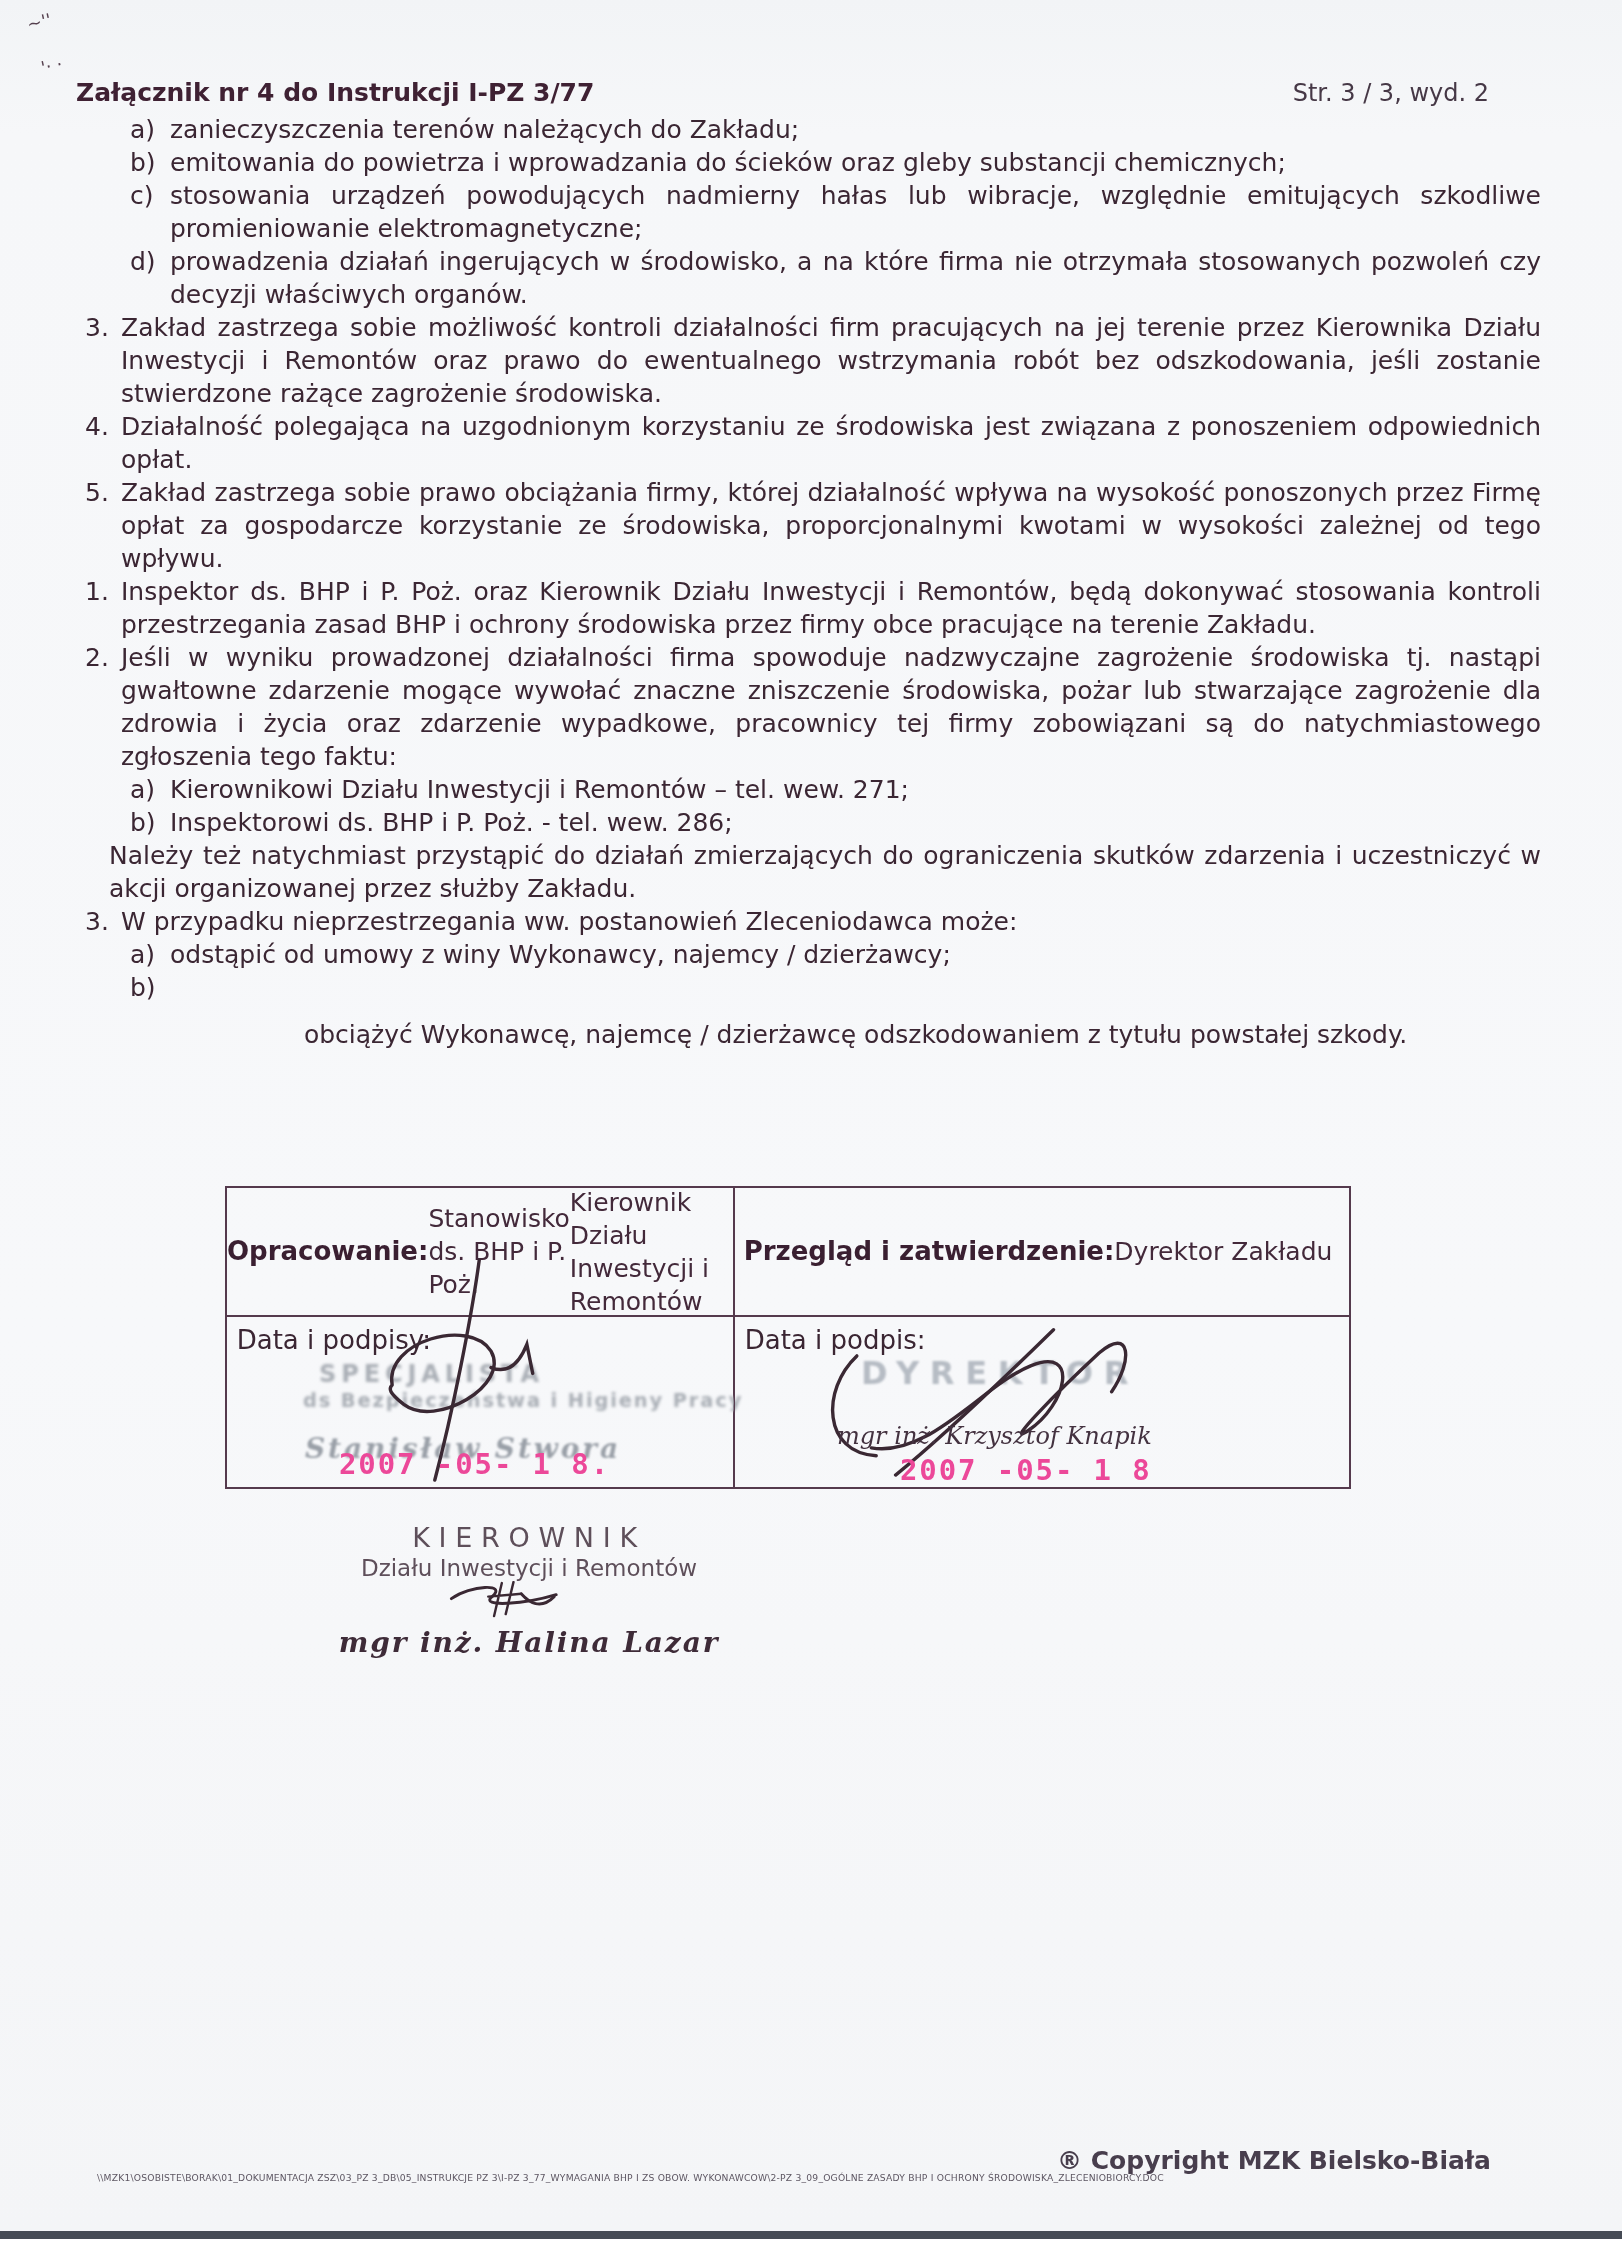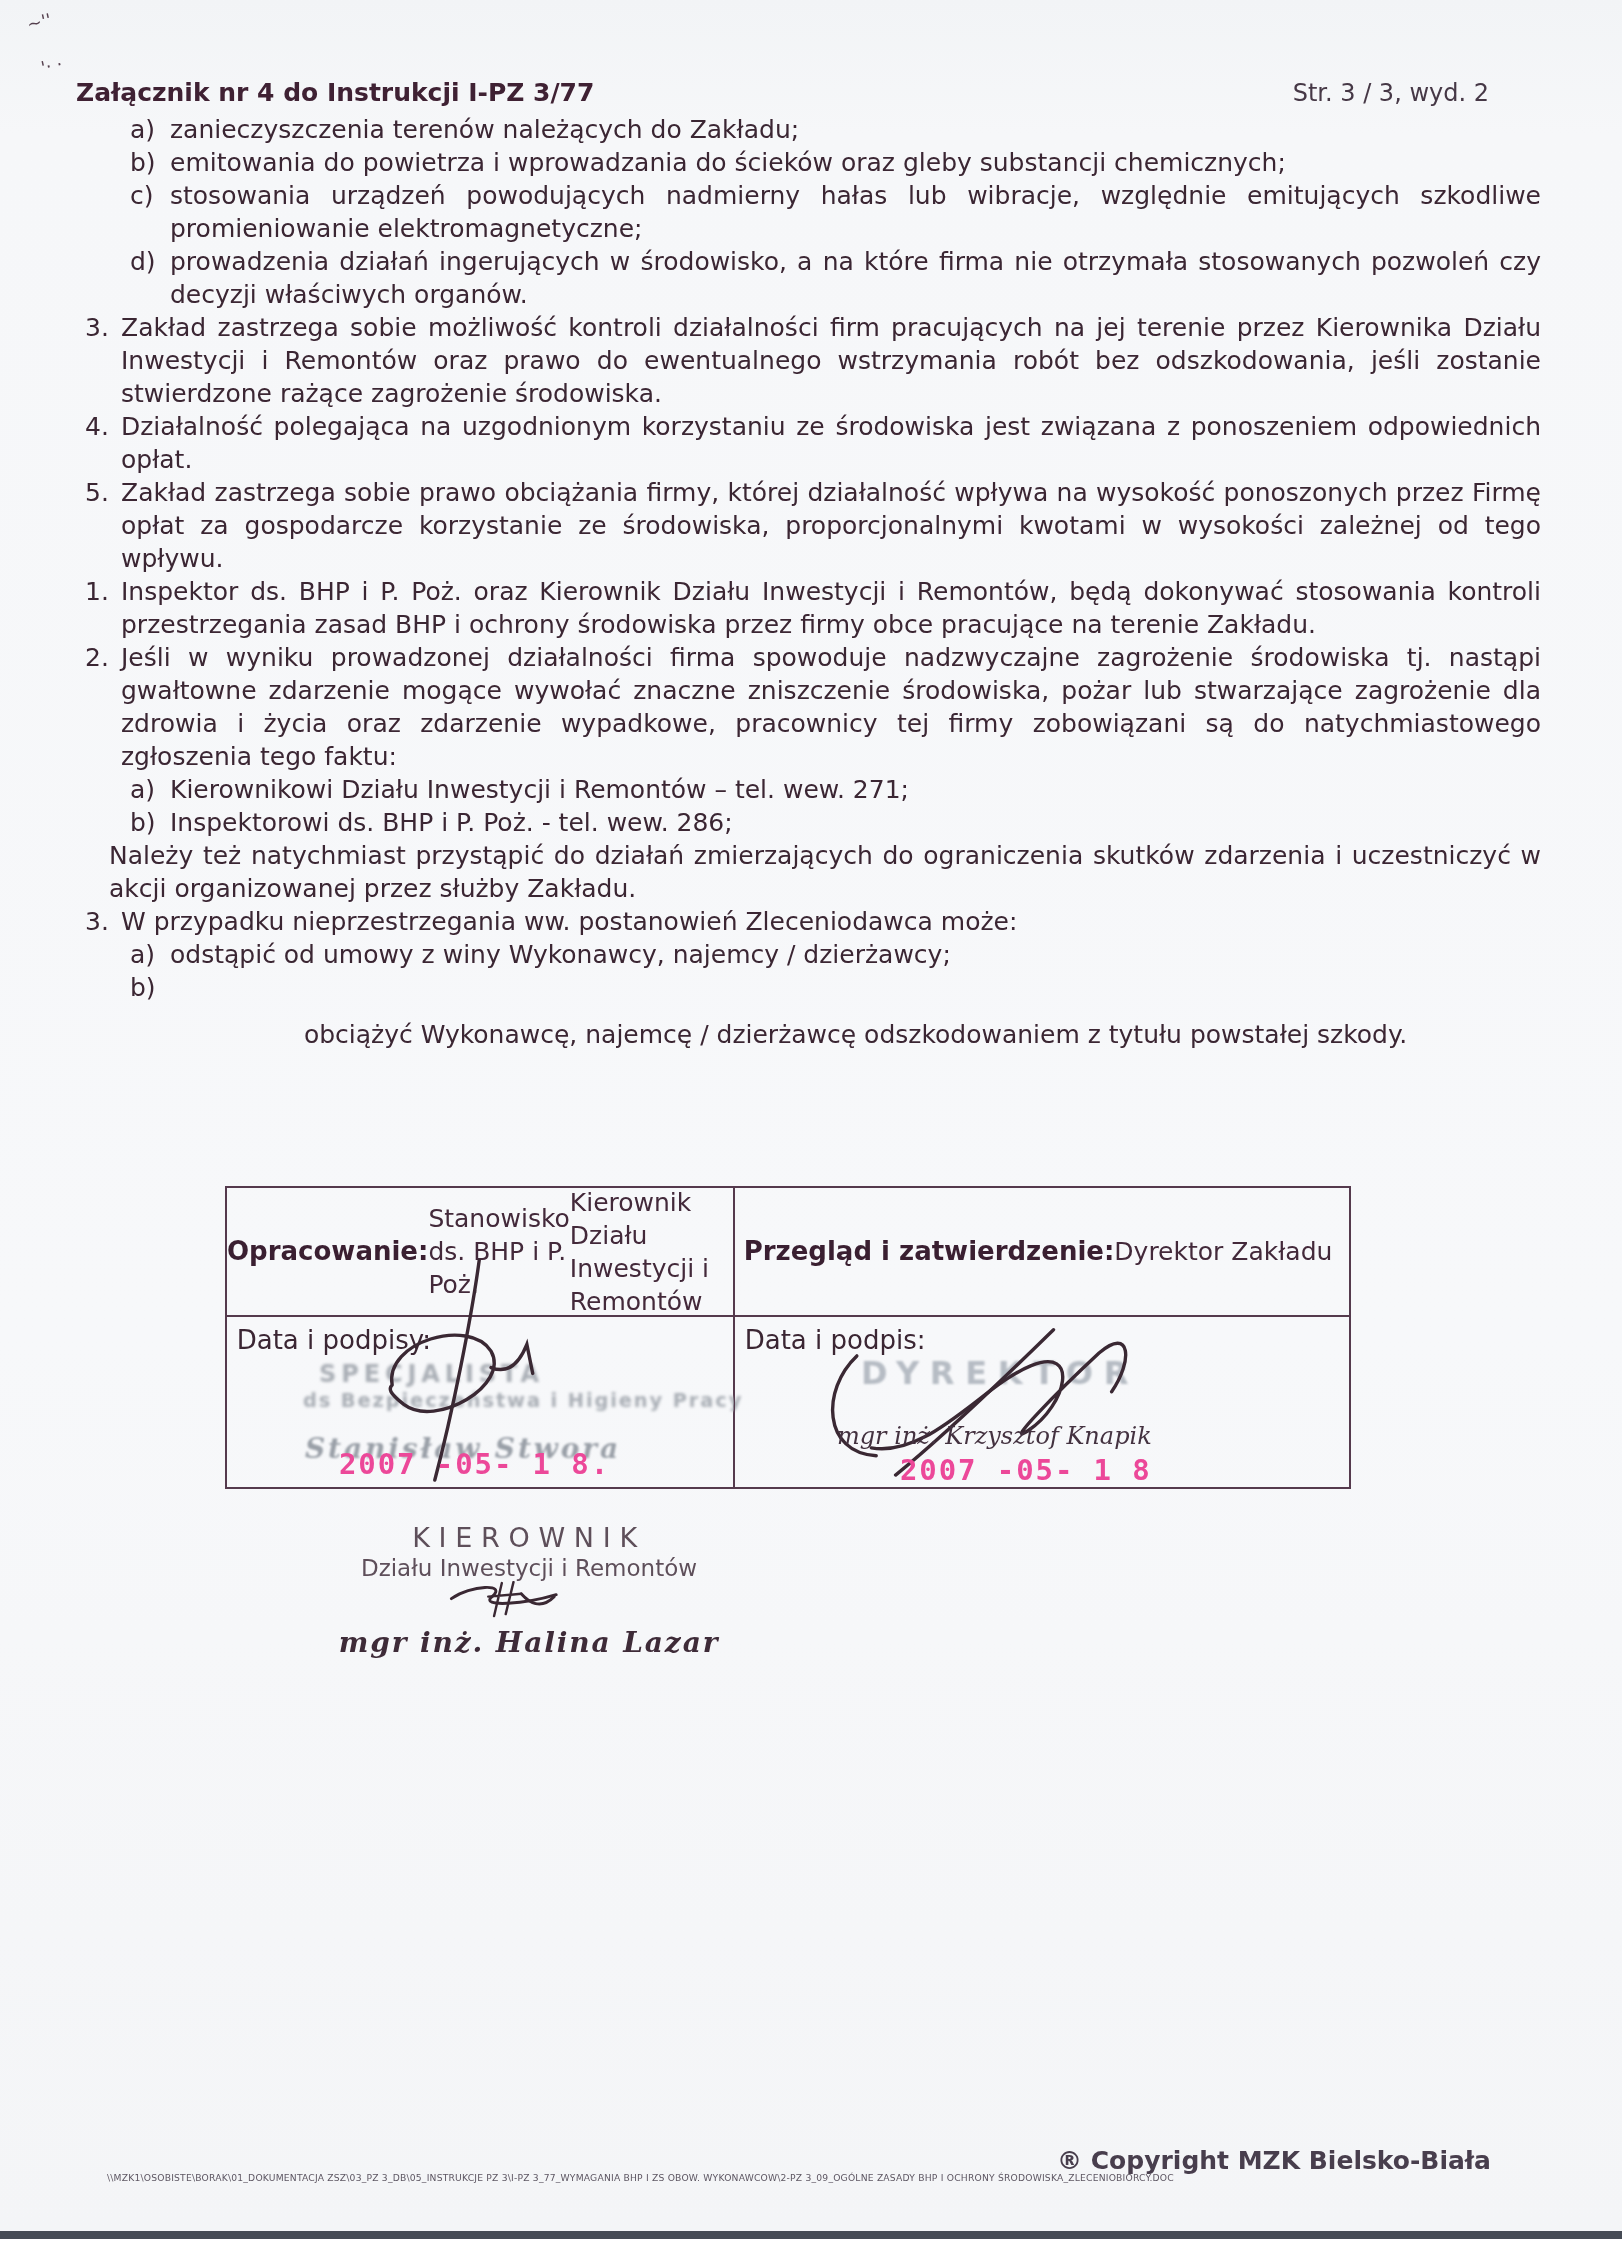--- a/index.html
+++ b/index.html
@@ -48,21 +48,21 @@
   .date-left{left:112px;bottom:5.8px;}
   .date-right{left:165px;bottom:0px;}
   .knapik{position:absolute;left:102px;top:105px;font-family:"DejaVu Serif",serif;font-style:italic;font-size:24px;color:#443240;filter:blur(0.4px);white-space:nowrap;}
   .sig-svg{position:absolute;pointer-events:none;}
   
   #kierownik{position:absolute;left:301px;top:1522px;width:456px;text-align:center;}
   #kierownik .k1{font-size:27px;letter-spacing:8.7px;color:#4e3d49;opacity:.9;}
   #kierownik .k2{font-size:23px;color:#4e3d49;margin-top:1.9px;opacity:.9;}
   #kierownik .k3{font-family:"DejaVu Serif",serif;font-style:italic;font-weight:bold;font-size:28px;color:#3e2b38;margin-top:3.9px;letter-spacing:1.9px;}
   
-  #footer-path{position:absolute;left:107px;top:2172px;width:1019px;font-size:9.2px;color:#5d5662;letter-spacing:0.2px;white-space:nowrap;}
+  #footer-path{position:absolute;left:97px;top:2172px;width:1019px;font-size:9.2px;color:#5d5662;letter-spacing:0.2px;white-space:nowrap;}
   #footer-copy{position:absolute;right:131px;top:2146px;font-size:25px;font-weight:bold;color:#483e4d;}
   
   .pen-mark{position:absolute;color:#55404e;font-size:17.5px;transform:rotate(-12deg);}
 </style>
 </head>
 <body>
 
 <div id="screen">
   <div id="paper"></div>
 

